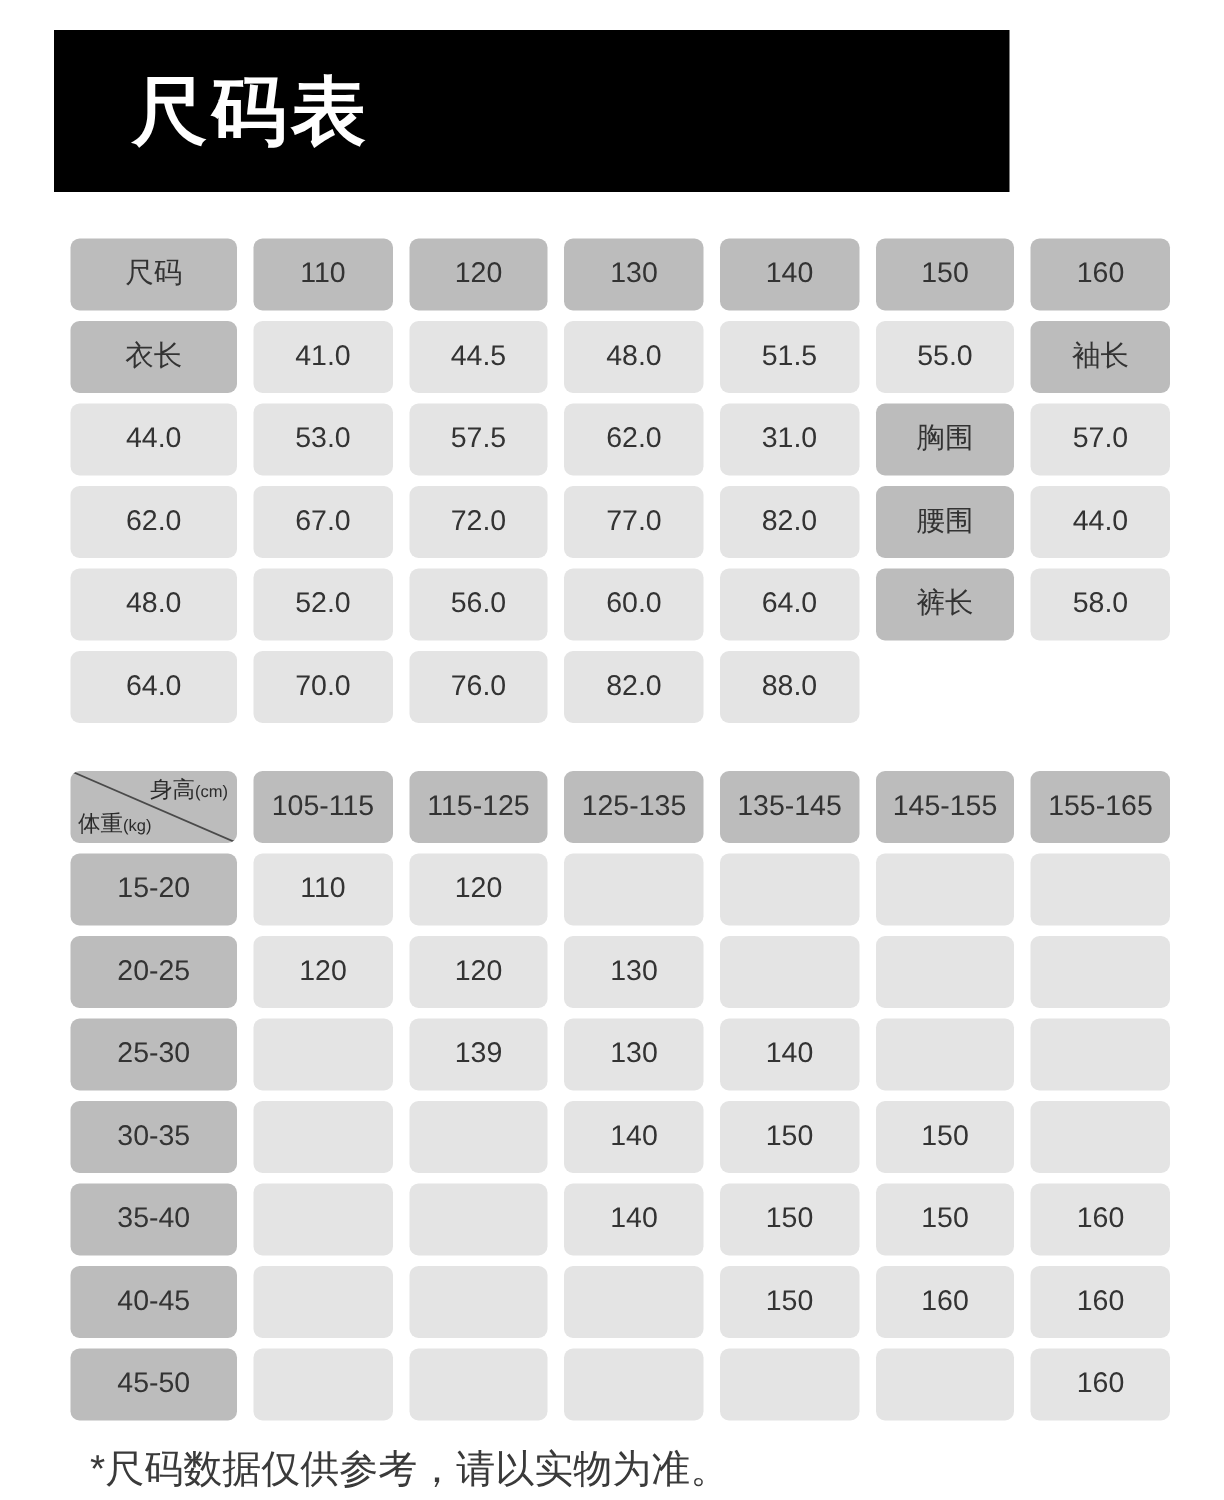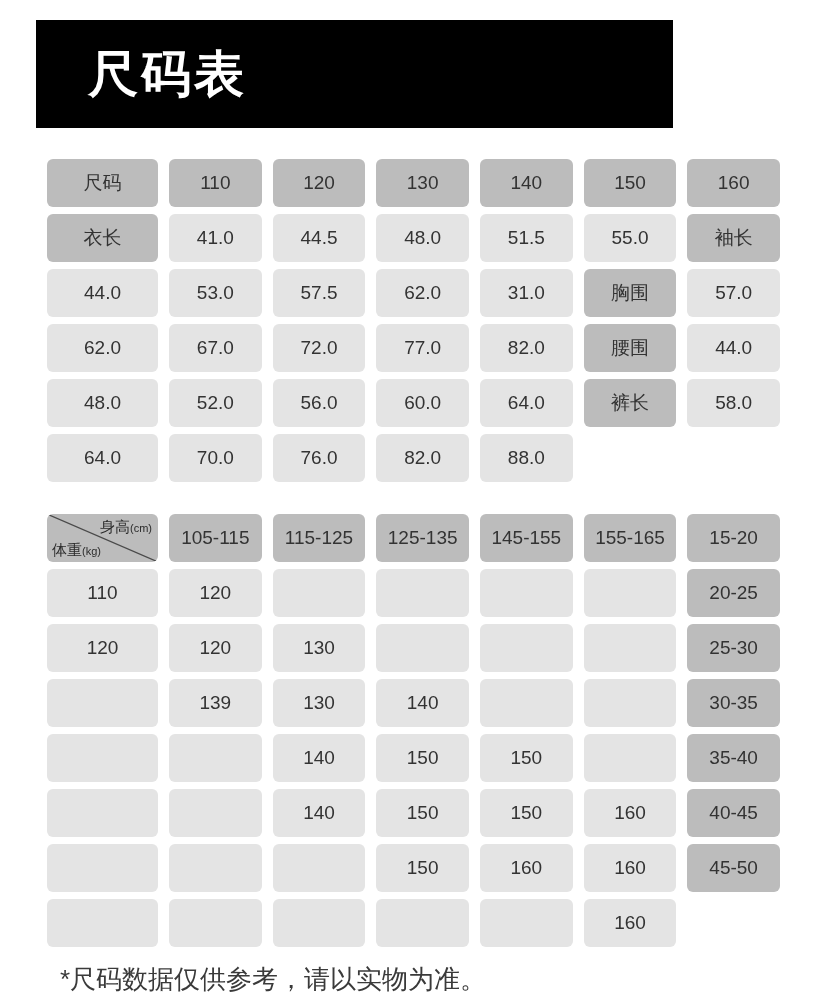--- a/index.html
+++ b/index.html
@@ -179,20 +179,21 @@
     <div class="corner">
       <svg viewBox="0 0 100 100" preserveAspectRatio="none">
         <line x1="0" y1="0" x2="100" y2="100" stroke="#4a4a4a" stroke-width="1.2" vector-effect="non-scaling-stroke"></line>
       </svg>
       <span class="lbl lbl-top"><span>身高</span><span class="unit">(cm)</span></span>
       <span class="lbl lbl-bottom"><span>体重</span><span class="unit">(kg)</span></span>
     </div>
     <div class="cell dark">105-115</div>
     <div class="cell dark">115-125</div>
     <div class="cell dark">125-135</div>
+    <div class="cell dark">135-145</div>
     <div class="cell dark">145-155</div>
     <div class="cell dark">155-165</div>
     <div class="cell dark">15-20</div>
     <div class="cell light">110</div>
     <div class="cell light">120</div>
     <div class="cell empty"></div>
     <div class="cell empty"></div>
     <div class="cell empty"></div>
     <div class="cell empty"></div>
     <div class="cell dark">20-25</div>

